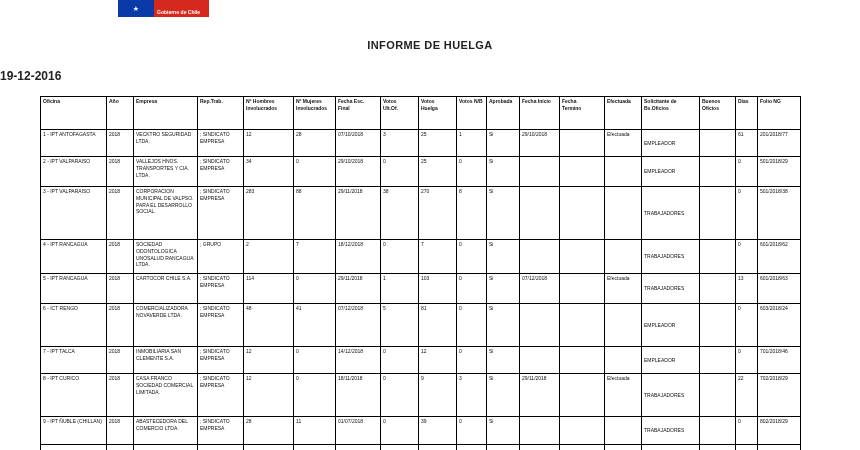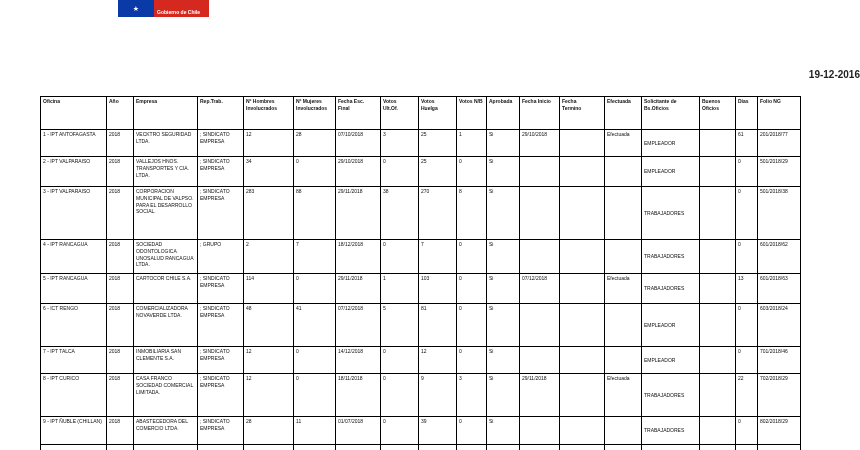--- a/index.html
+++ b/index.html
@@ -5,21 +5,21 @@
   html,body{margin:0;padding:0;background:#ffffff;}
   .page{
     position:relative;width:860px;height:450px;background:#ffffff;overflow:hidden;
     font-family:"Liberation Sans",sans-serif;color:#1a1a1a;
   }
   .logo{position:absolute;left:118px;top:0;height:17px;display:flex;}
   .logo-blue{width:36px;height:17px;background:#0a39a8;display:flex;align-items:center;justify-content:center;color:#fff;font-size:7px;}
   .logo-red{width:55px;height:17px;background:#d5281e;position:relative;}
   .logo-red .agency{position:absolute;left:3px;bottom:2px;font-size:5px;color:#ffffff;font-weight:bold;white-space:nowrap;letter-spacing:0;}
   .doc-title{position:absolute;top:39px;left:0;width:860px;text-align:center;font-size:11px;font-weight:bold;letter-spacing:0.4px;color:#222;}
-  .doc-date{position:absolute;top:69px;left:0;width:860px;text-align:right;font-size:10px;font-weight:bold;color:#222;}
+  .doc-date{position:absolute;top:69px;left:0;width:860px;text-align:left;font-size:12px;font-weight:bold;color:#222;}
   table.strike-table{
     position:absolute;left:40px;top:96px;width:760px;
     border-collapse:collapse;table-layout:fixed;
     border:1.5px solid #000;
   }
   .strike-table th,.strike-table td{
     border:1px solid #000;
     font-size:5px;line-height:1.35;
     padding:1px 2px;
     text-align:left;vertical-align:top;
@@ -36,20 +36,21 @@
 
   <div class="logo">
     <div class="logo-blue">
       <span>★</span>
     </div>
     <div class="logo-red">
       <span class="agency">Gobierno de Chile</span>
     </div>
   </div>
 
+  <div class="doc-title">INFORME DE HUELGA</div>
   <div class="doc-date">19-12-2016</div>
 
   <table class="strike-table">
     <colgroup>
         <col style="width: 66px;">
         <col style="width: 27px;">
         <col style="width: 64px;">
         <col style="width: 46px;">
         <col style="width: 50px;">
         <col style="width: 42px;">

